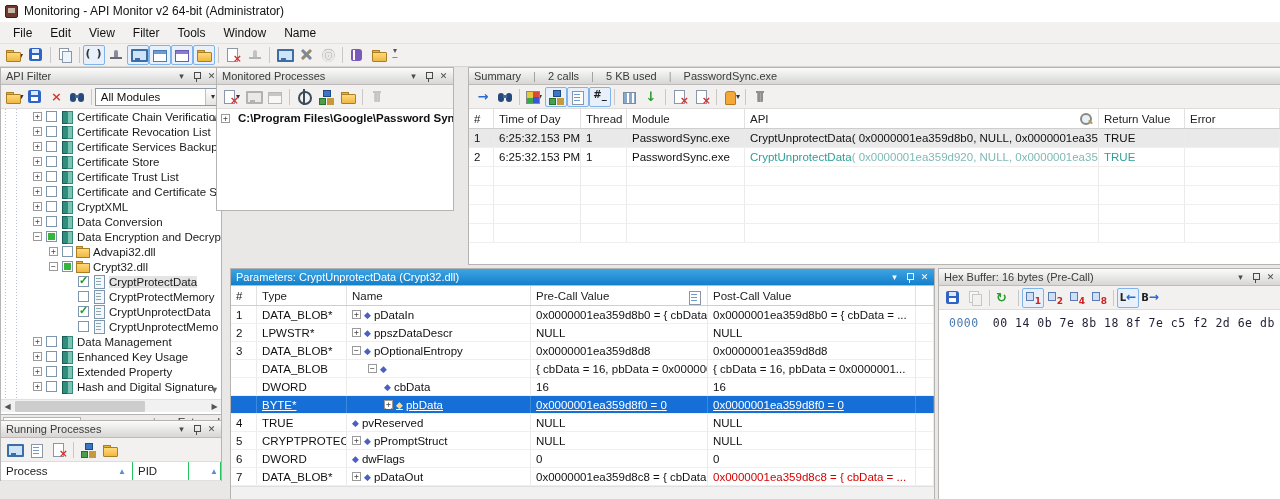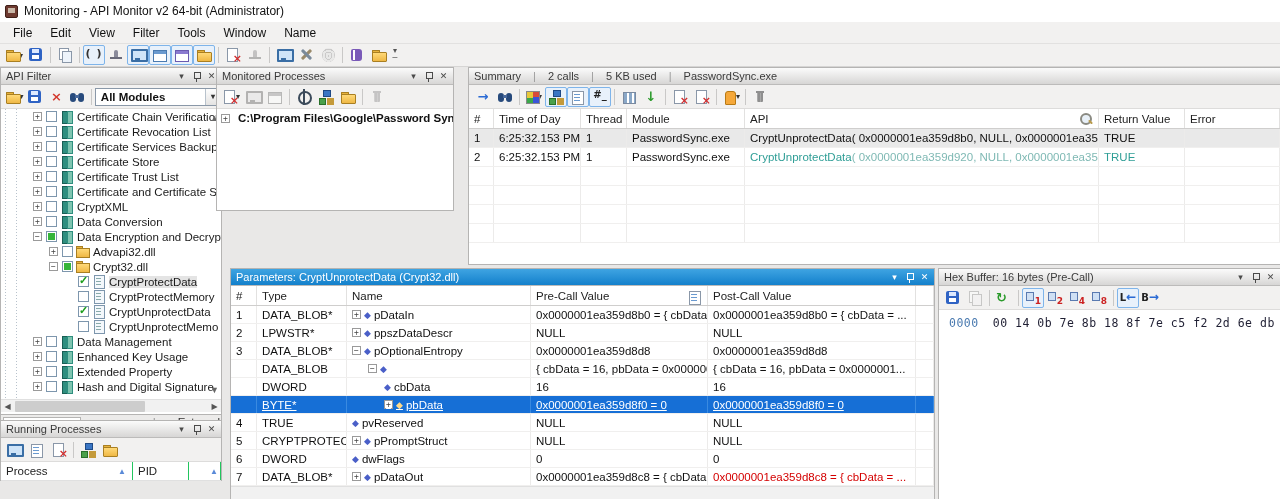--- a/index.html
+++ b/index.html
@@ -158,21 +158,21 @@
      background:#f4f8fc; border:1px solid #7d96ad; }
   .tico.fn::after { content:""; position:absolute; left:4px; top:3px; width:5px; height:1px;
      background:#8aa; box-shadow:0 3px 0 #8aa, 0 6px 0 #8aa; }
   .tlabel { margin-left:3px; }
   .tlabel.sel { background:#e4e4e4; }
   #tree .vup { position:absolute; right:2px; top:4px; color:#666; font-size:9px; }
   #tree .vdn { position:absolute; right:2px; bottom:4px; color:#666; font-size:9px; }
 
   
   .combo { height:18px; background:#fff; border:1px solid #8a98a8; display:flex; align-items:center;
-     font-size:11.5px; color:#111; padding-left:5px; position:relative;font-weight:bold; }
+     font-size:11.5px; color:#111; padding-left:5px; position:relative; }
   .combo .dd { position:absolute; right:0; top:0; width:15px; height:16px; border-left:1px solid #b8c2cc;
      background:linear-gradient(#fdfdfd,#e4e3e2); display:flex; align-items:center; justify-content:center;
      font-size:8px; color:#333; }
 
   
   #ftabs { position:absolute; left:0; top:415px; width:222px; height:23px; background:#ecebea;
      border-left:1px solid #b5b4b3; border-right:1px solid #b5b4b3; display:flex; align-items:flex-end; padding-left:2px; }
   .ftab { display:flex; align-items:center; gap:4px; font-size:11.5px; color:#333; padding:3px 7px; height:21px; }
   .ftab.active { background:#fff; border:1px solid #b5b4b3; border-bottom:none; font-weight:bold; }
   .ftabsep { color:#aaa; padding-bottom:4px; }

